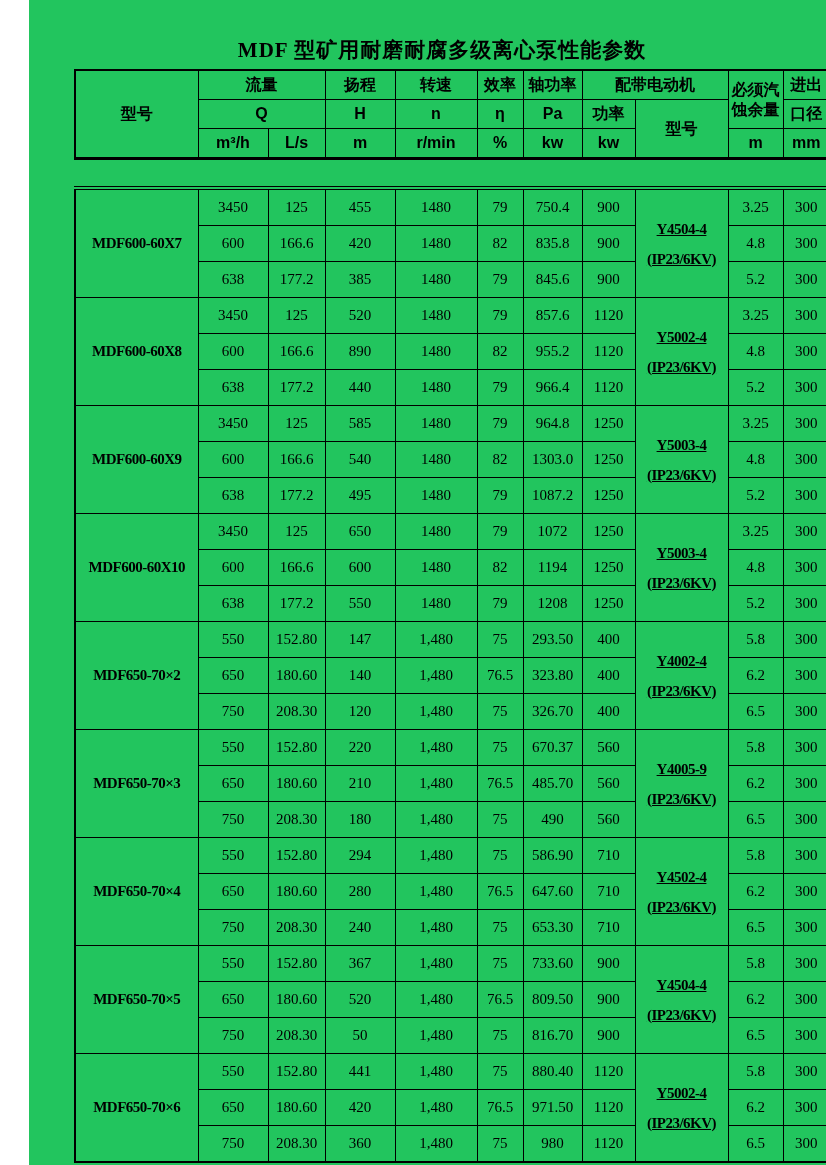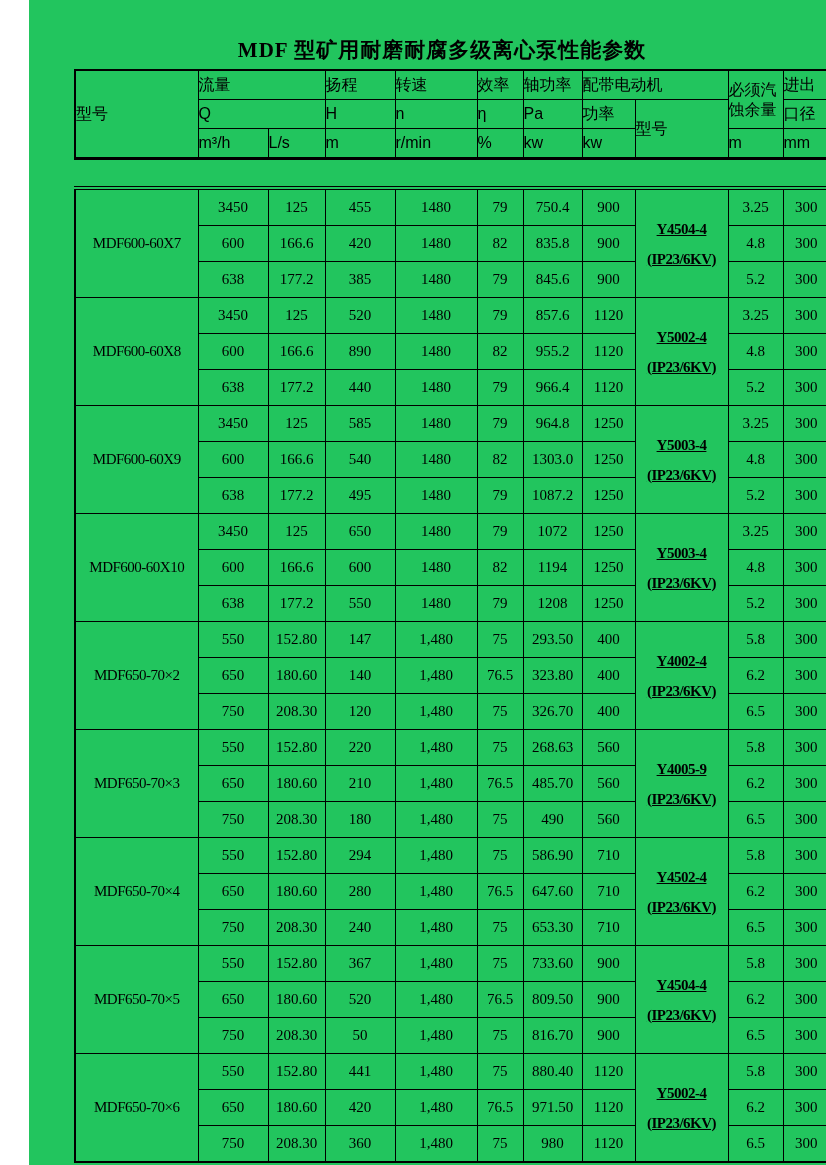--- a/index.html
+++ b/index.html
@@ -29,23 +29,24 @@
   
   table.head-table {
     margin-top:5px;
     border:2px solid #000;
     border-bottom:3px solid #000;
   }
   table.head-table td {
     border:1px solid #000;
     height:28px;
     padding:0;
+    text-align:center;
     vertical-align:middle;
     font-size:16px;
-    font-weight:normal;
+    font-weight:bold;
     line-height:1.25;
     overflow:hidden;
   }
   td.sym { font-family:"Liberation Sans", sans-serif; font-size:15px; }
   td.cn  { font-family:"Liberation Serif", serif; }
   
   table.body-table {
     margin-top:26px;
     border:2px solid #000;
     border-top:4px double #000;
@@ -55,21 +56,21 @@
     border:1px solid #000;
     height:35px;
     padding:0;
     text-align:center;
     vertical-align:middle;
     font-size:15px;
     font-family:"Liberation Serif", serif;
     overflow:hidden;
   }
   td.model-cell {
-    font-weight:normal;
+    font-weight:bold;
     letter-spacing:-0.5px;
     font-size:15px;
   }
   td.motor-cell {
     font-weight:bold;
     letter-spacing:-0.5px;
     font-size:15px;
     line-height:2.0;
     text-decoration:underline;
   }
@@ -336,21 +337,21 @@
           <td>6.5</td>
           <td>300</td>
         </tr>
         <tr>
           <td rowspan="3" class="model-cell">MDF650-70×3</td>
           <td>550</td>
           <td>152.80</td>
           <td>220</td>
           <td>1,480</td>
           <td>75</td>
-          <td>268.63</td>
+          <td>670.37</td>
           <td>560</td>
           <td rowspan="3" class="motor-cell">
             <div>Y4005-9</div>
             <div>(IP23/6KV)</div>
           </td>
           <td>5.8</td>
           <td>300</td>
         </tr>
         <tr>
           <td>650</td>

